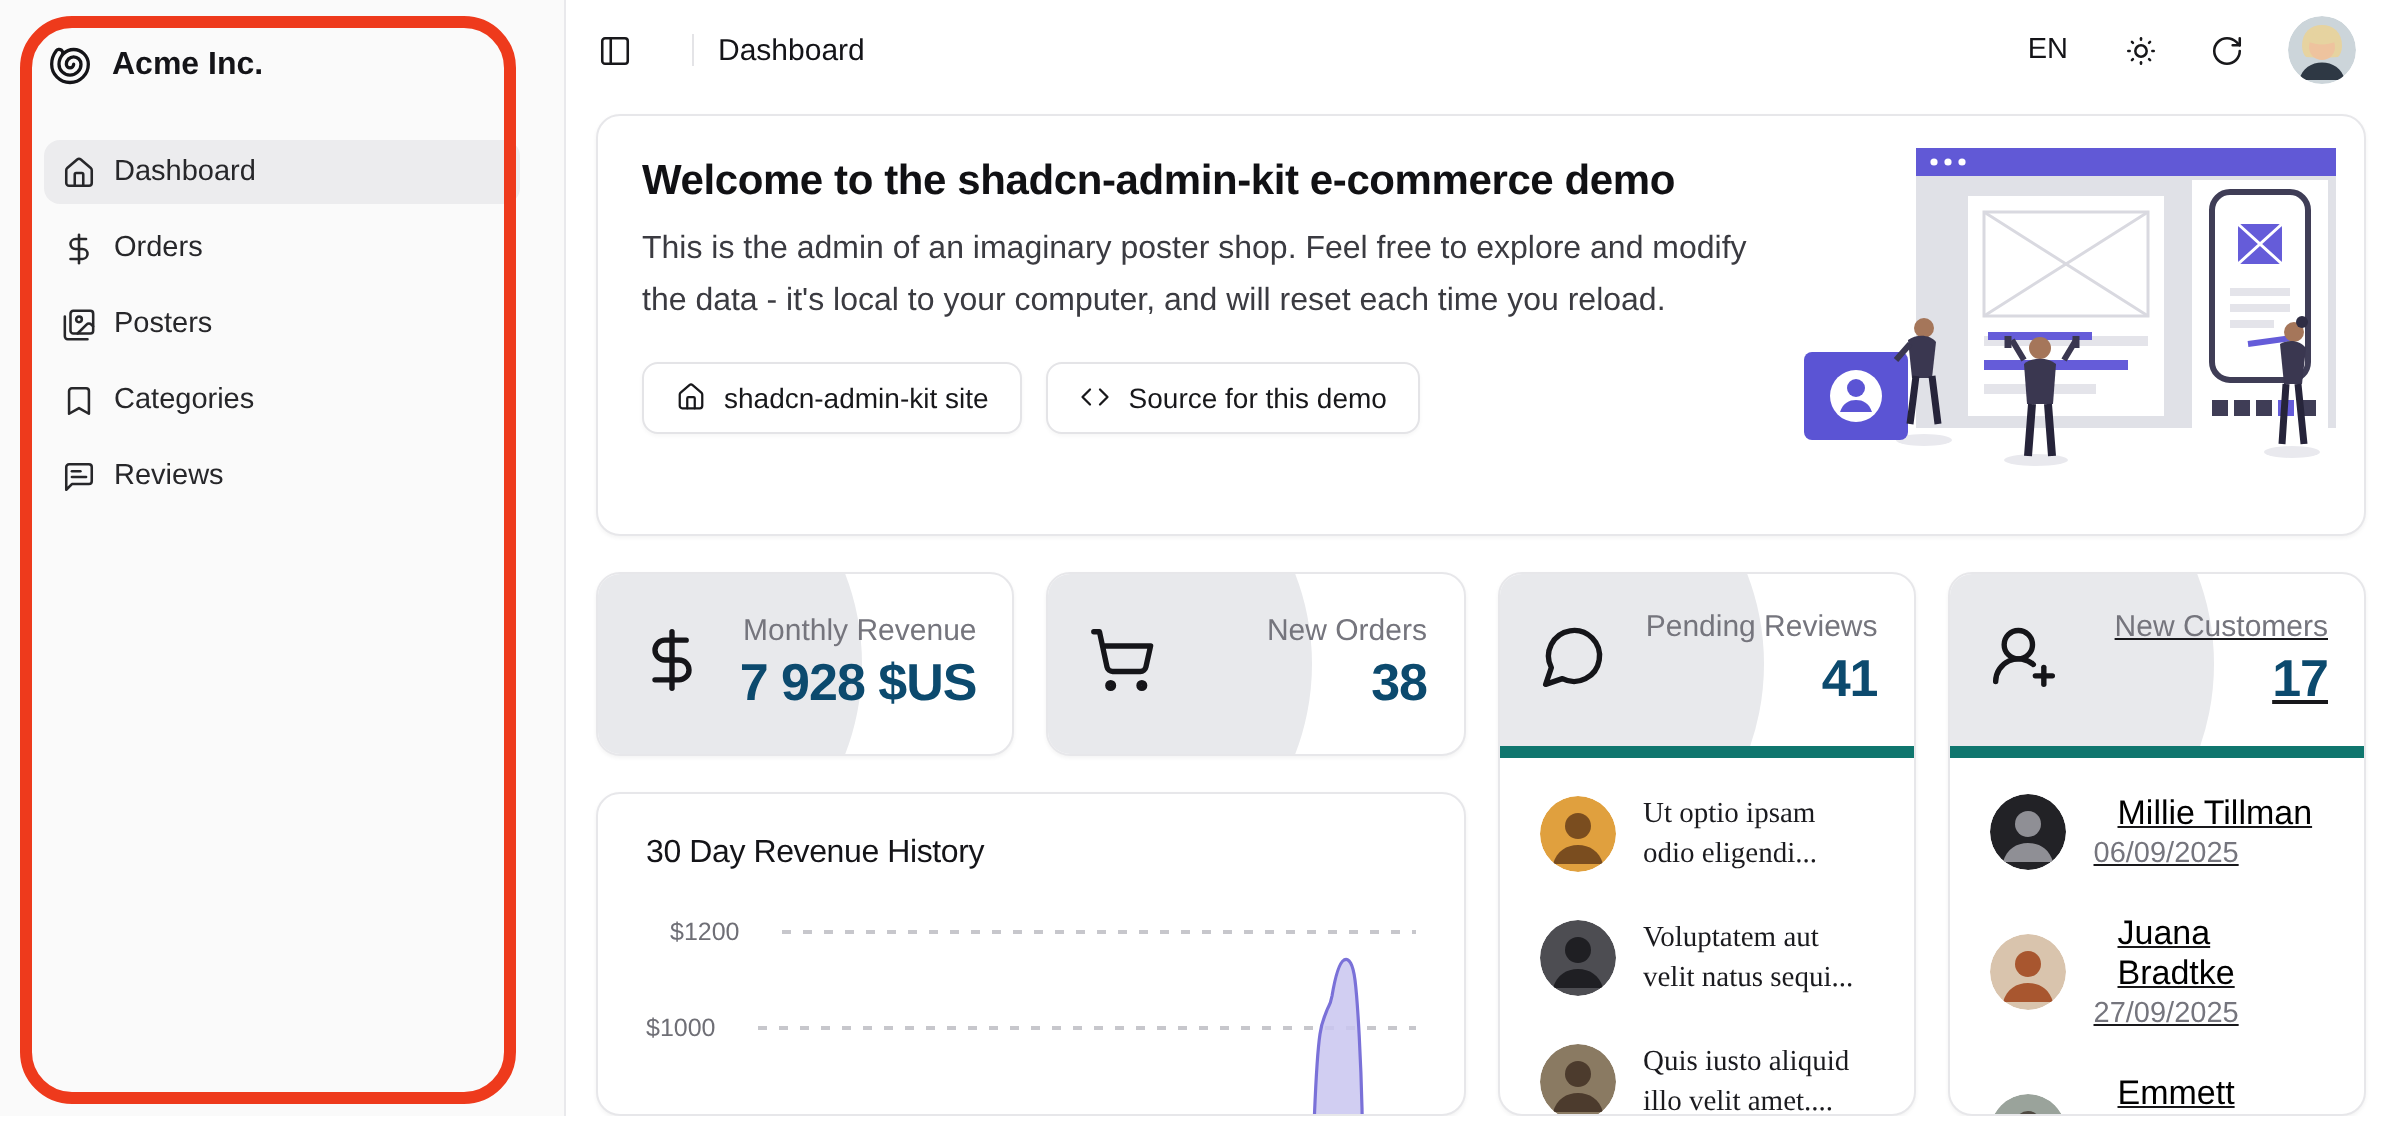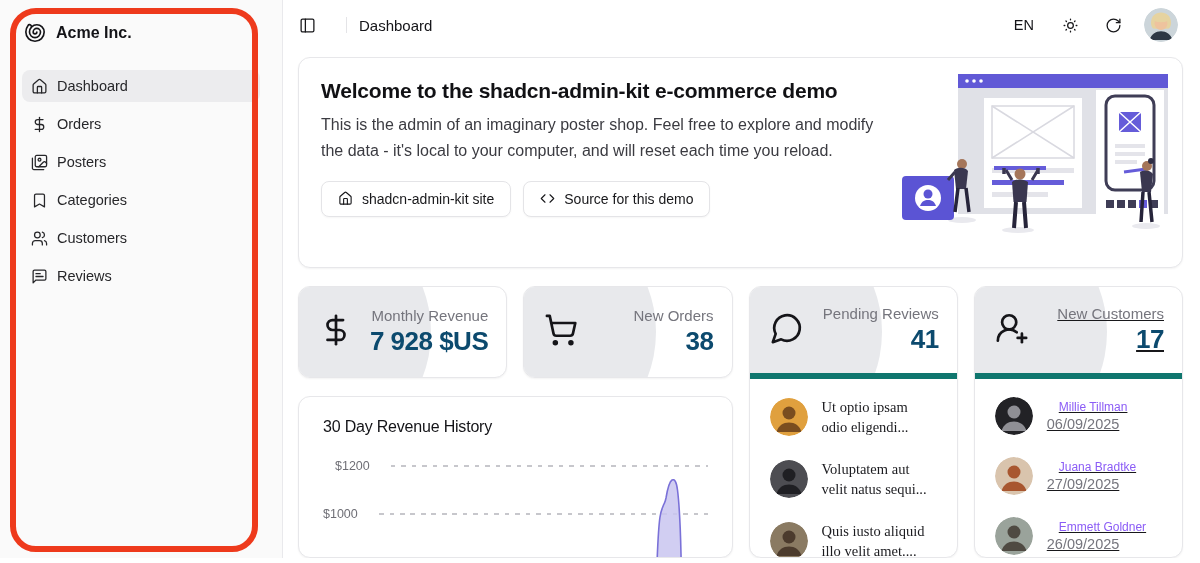--- a/index.html
+++ b/index.html
@@ -79,21 +79,21 @@
   .stat-label { font-size:15px; color:#75757d; }
   .stat-value { font-size:26px; font-weight:600; color:#0c4a6e; margin-top:2px; letter-spacing:-.5px; }
 
   .tall-3 { grid-column:3; grid-row:2/4; display:flex; flex-direction:column; overflow:hidden; }
   .tall-4 { grid-column:4; grid-row:2/4; display:flex; flex-direction:column; overflow:hidden;text-decoration:underline; }
   .tall-3 .stat-header, .tall-4 .stat-header { height:92px; border-bottom:6px solid #0f766e; }
   .mini-list { padding:7px 20px; overflow:hidden; }
   .list-item { display:flex; align-items:center; gap:14px; padding:11px 0; cursor:pointer; }
   .avatar { width:38px; height:38px; border-radius:50%; flex-shrink:0; overflow:hidden; }
   .li-text { font-size:14.5px; line-height:1.38; color:#1b1b1f;font-family:Liberation Serif, serif; }
-  .cust-name { font-size:12px; color:#8b5cf6;padding-left:12px; }
+  .cust-name { font-size:17px; color:#000000;padding-left:12px; }
   .cust-date { font-size:14.5px; color:#75757d; margin-top:2px; }
 
   
   .chart-card { grid-column:1/3; grid-row:3; padding:21px 24px; overflow:hidden; }
   .chart-title { font-size:16px; font-weight:500; color:#141418; letter-spacing:-.2px; }
   .chart { position:relative; margin-top:30px; height:130px; }
   .gridline { position:absolute; left:0; right:0; height:14px; display:flex; align-items:center; gap:10px; }
   .gl-1 { top:-7px;margin-left:12px; } .gl-2 { top:41px; }
   .tick { width:46px; font-size:12.5px; color:#6f6f76; }
   .dash { flex:1; height:1.5px; background:repeating-linear-gradient(to right,#c7c7cc 0 4.5px,transparent 4.5px 10.5px); }
@@ -136,29 +136,20 @@
             <circle cx="12" cy="8" r="2"></circle>
             <rect width="16" height="16" x="6" y="2" rx="2"></rect>
           </svg>
         <span>Posters</span>
       </div>
       <div class="nav-item">
         <svg class="icon" viewBox="0 0 24 24">
             <path d="m19 21-7-4-7 4V5a2 2 0 0 1 2-2h10a2 2 0 0 1 2 2v16z"></path>
           </svg>
         <span>Categories</span>
-      </div>
-      <div class="nav-item">
-        <svg class="icon" viewBox="0 0 24 24">
-            <path d="M16 21v-2a4 4 0 0 0-4-4H6a4 4 0 0 0-4 4v2"></path>
-            <circle cx="9" cy="7" r="4"></circle>
-            <path d="M22 21v-2a4 4 0 0 0-3-3.87"></path>
-            <path d="M16 3.13a4 4 0 0 1 0 7.75"></path>
-          </svg>
-        <span>Customers</span>
       </div>
       <div class="nav-item">
         <svg class="icon" viewBox="0 0 24 24">
             <path d="M21 15a2 2 0 0 1-2 2H7l-4 4V5a2 2 0 0 1 2-2h14a2 2 0 0 1 2 2z"></path>
             <path d="M13 8H7"></path>
             <path d="M17 12H7"></path>
           </svg>
         <span>Reviews</span>
       </div>
     </nav>

